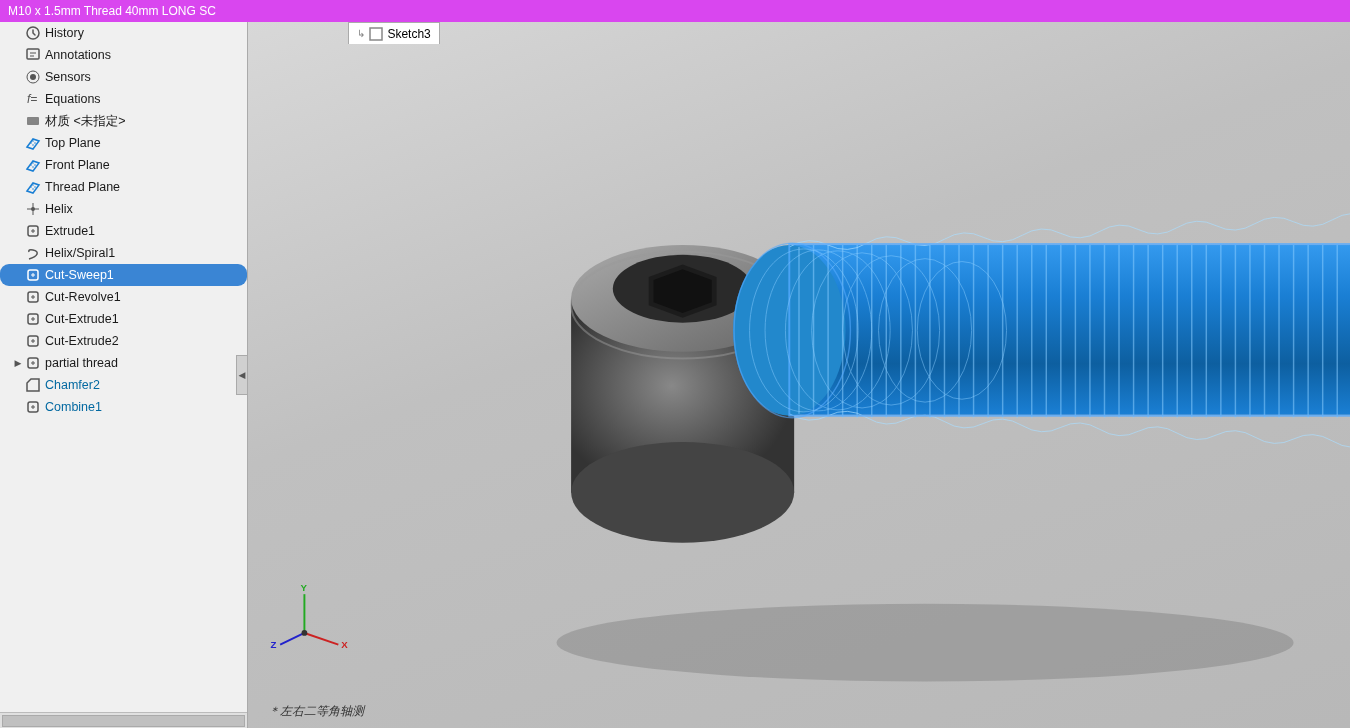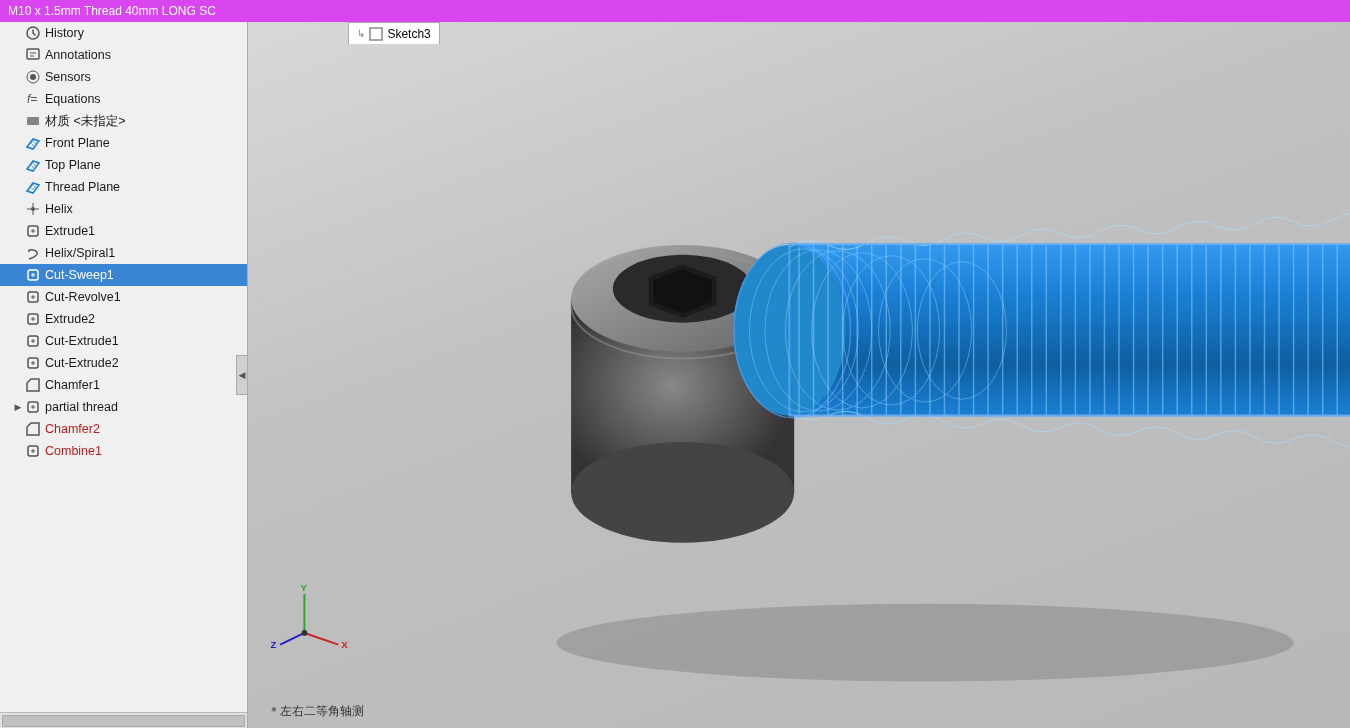--- a/index.html
+++ b/index.html
@@ -46,24 +46,25 @@
       cursor: pointer;
       white-space: nowrap;
       height: 22px;
       font-size: 12.5px;
       color: #1a1a1a;
     }
 
     .tree-item.selected {
       background: #3a85d4;
       color: white;
+      border-radius: 9px;
     }
 
     .tree-item.grayed {
-      color: #b91c1c;
+      color: #0369a1;
     }
 
     .tree-item .expand-arrow {
       width: 12px;
       height: 12px;
       display: inline-flex;
       align-items: center;
       justify-content: center;
       font-size: 9px;
       color: #555;
@@ -147,20 +148,21 @@
       height: 22px;
     }
 
     
     .bottom-label {
       position: absolute;
       bottom: 8px;
       left: 20px;
       font-size: 12px;
       color: #333;
+      font-style: italic;
     }
 
     
     ::-webkit-scrollbar { width: 8px; }
     ::-webkit-scrollbar-track { background: #e0e0e0; }
     ::-webkit-scrollbar-thumb { background: #aaa; border-radius: 4px; }
 
     
     .model-svg {
       position: absolute;
@@ -233,33 +235,33 @@
         <div class="tree-item">
           <span class="expand-arrow"></span>
           <span class="icon">
             <svg width="16" height="16" viewBox="0 0 16 16">
               <parallelogram></parallelogram>
               <path d="M2 12 L8 4 L14 6 L8 14 Z" fill="none" stroke="#1a7fd4" stroke-width="1.5"></path>
               <line x1="5" y1="8" x2="11" y2="8" stroke="#1a7fd4" stroke-width="0.8" stroke-dasharray="2,2"></line>
               <line x1="8" y1="5" x2="8" y2="12" stroke="#1a7fd4" stroke-width="0.8" stroke-dasharray="2,2"></line>
             </svg>
           </span>
-          <span class="label">Front Plane</span>
+          <span class="label">Top Plane</span>
         </div>
         <div class="tree-item">
           <span class="expand-arrow"></span>
           <span class="icon">
             <svg width="16" height="16" viewBox="0 0 16 16">
               <parallelogram></parallelogram>
               <path d="M2 12 L8 4 L14 6 L8 14 Z" fill="none" stroke="#1a7fd4" stroke-width="1.5"></path>
               <line x1="5" y1="8" x2="11" y2="8" stroke="#1a7fd4" stroke-width="0.8" stroke-dasharray="2,2"></line>
               <line x1="8" y1="5" x2="8" y2="12" stroke="#1a7fd4" stroke-width="0.8" stroke-dasharray="2,2"></line>
             </svg>
           </span>
-          <span class="label">Top Plane</span>
+          <span class="label">Front Plane</span>
         </div>
         <div class="tree-item">
           <span class="expand-arrow"></span>
           <span class="icon">
             <svg width="16" height="16" viewBox="0 0 16 16">
               <parallelogram></parallelogram>
               <path d="M2 12 L8 4 L14 6 L8 14 Z" fill="none" stroke="#1a7fd4" stroke-width="1.5"></path>
               <line x1="5" y1="8" x2="11" y2="8" stroke="#1a7fd4" stroke-width="0.8" stroke-dasharray="2,2"></line>
               <line x1="8" y1="5" x2="8" y2="12" stroke="#1a7fd4" stroke-width="0.8" stroke-dasharray="2,2"></line>
             </svg>
@@ -321,52 +323,32 @@
         </div>
         <div class="tree-item">
           <span class="expand-arrow"></span>
           <span class="icon">
             <svg width="16" height="16" viewBox="0 0 16 16">
               <rect x="3" y="3" width="10" height="10" rx="2" fill="none" stroke="#555555" stroke-width="1.5"></rect>
               <line x1="6" y1="8" x2="10" y2="8" stroke="#555555" stroke-width="1"></line>
               <line x1="8" y1="6" x2="8" y2="10" stroke="#555555" stroke-width="1"></line>
             </svg>
           </span>
-          <span class="label">Extrude2</span>
+          <span class="label">Cut-Extrude1</span>
         </div>
         <div class="tree-item">
           <span class="expand-arrow"></span>
           <span class="icon">
             <svg width="16" height="16" viewBox="0 0 16 16">
               <rect x="3" y="3" width="10" height="10" rx="2" fill="none" stroke="#555555" stroke-width="1.5"></rect>
               <line x1="6" y1="8" x2="10" y2="8" stroke="#555555" stroke-width="1"></line>
               <line x1="8" y1="6" x2="8" y2="10" stroke="#555555" stroke-width="1"></line>
             </svg>
           </span>
-          <span class="label">Cut-Extrude1</span>
-        </div>
-        <div class="tree-item">
-          <span class="expand-arrow"></span>
-          <span class="icon">
-            <svg width="16" height="16" viewBox="0 0 16 16">
-              <rect x="3" y="3" width="10" height="10" rx="2" fill="none" stroke="#555555" stroke-width="1.5"></rect>
-              <line x1="6" y1="8" x2="10" y2="8" stroke="#555555" stroke-width="1"></line>
-              <line x1="8" y1="6" x2="8" y2="10" stroke="#555555" stroke-width="1"></line>
-            </svg>
-          </span>
           <span class="label">Cut-Extrude2</span>
-        </div>
-        <div class="tree-item">
-          <span class="expand-arrow"></span>
-          <span class="icon">
-            <svg width="16" height="16" viewBox="0 0 16 16">
-              <polygon points="2,14 2,6 6,2 14,2 14,14" fill="none" stroke="#555555" stroke-width="1.5"></polygon>
-            </svg>
-          </span>
-          <span class="label">Chamfer1</span>
         </div>
         <div class="tree-item">
           <span class="expand-arrow">▶</span>
           <span class="icon">
             <svg width="16" height="16" viewBox="0 0 16 16">
               <rect x="3" y="3" width="10" height="10" rx="2" fill="none" stroke="#555555" stroke-width="1.5"></rect>
               <line x1="6" y1="8" x2="10" y2="8" stroke="#555555" stroke-width="1"></line>
               <line x1="8" y1="6" x2="8" y2="10" stroke="#555555" stroke-width="1"></line>
             </svg>
           </span>

